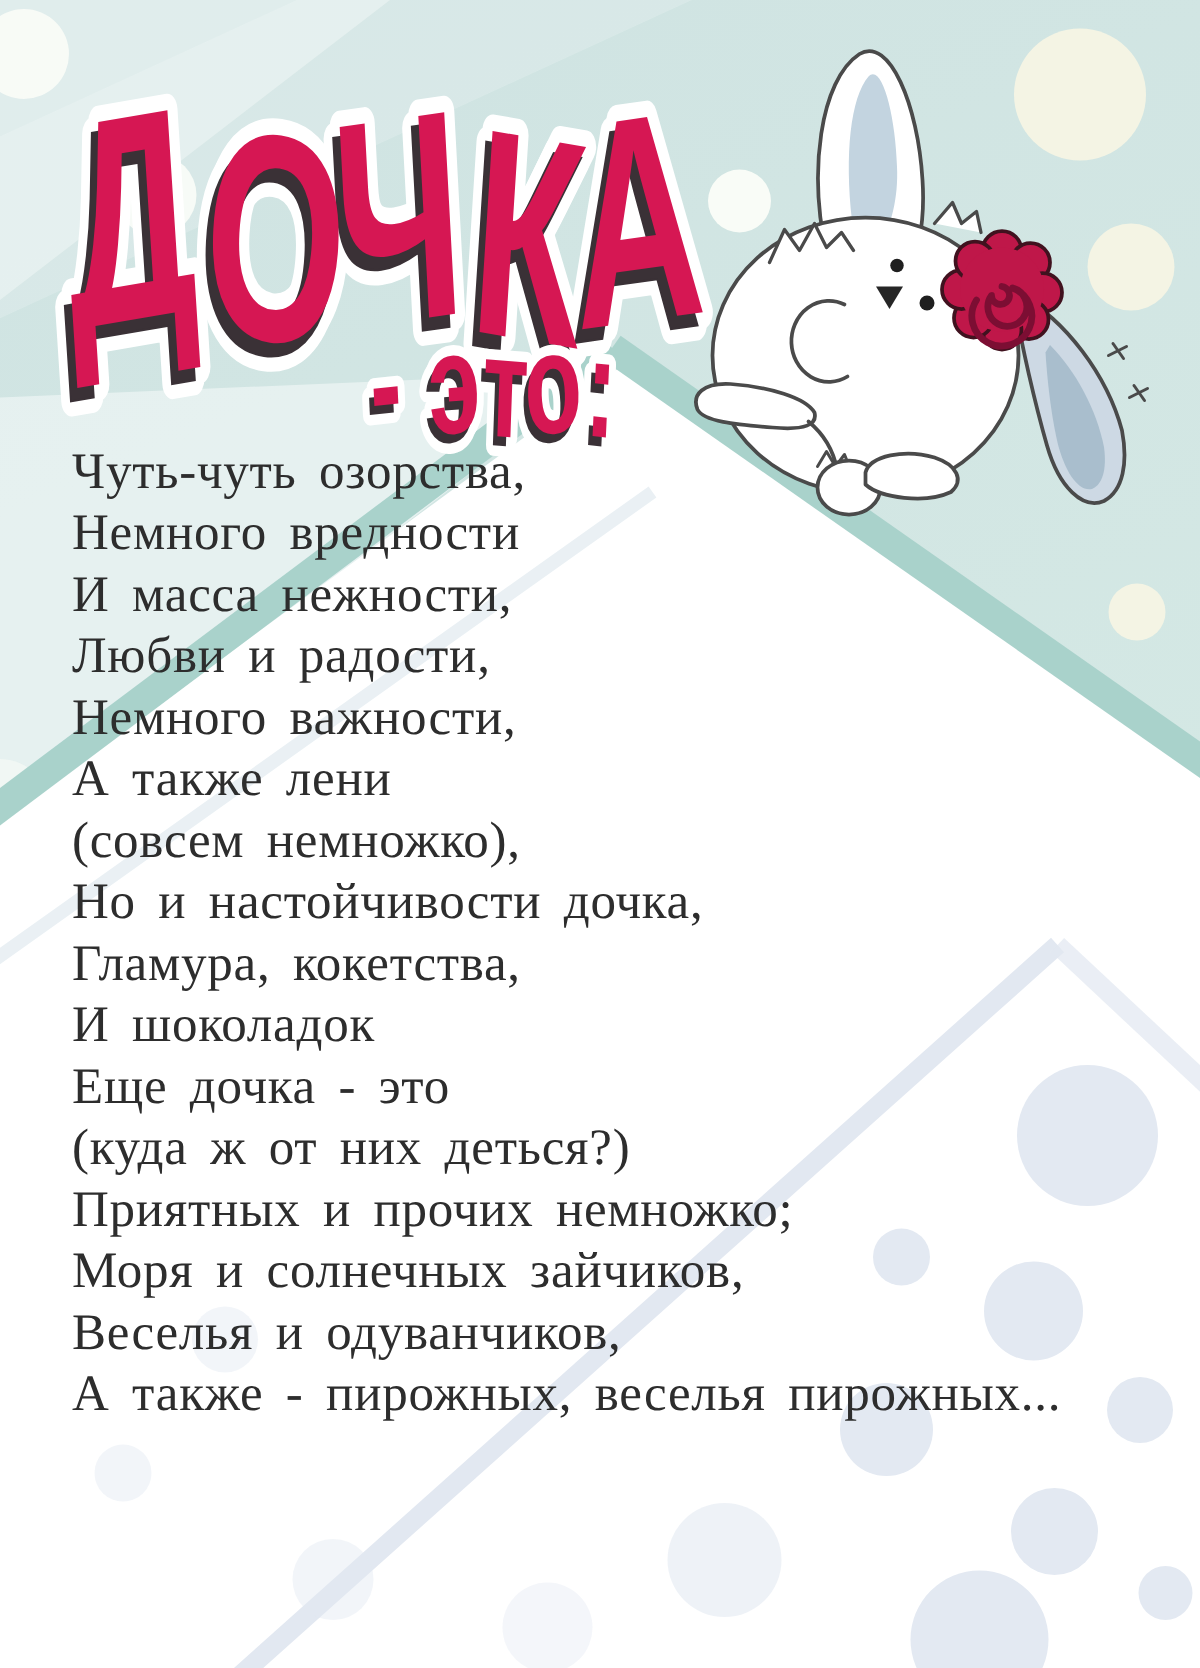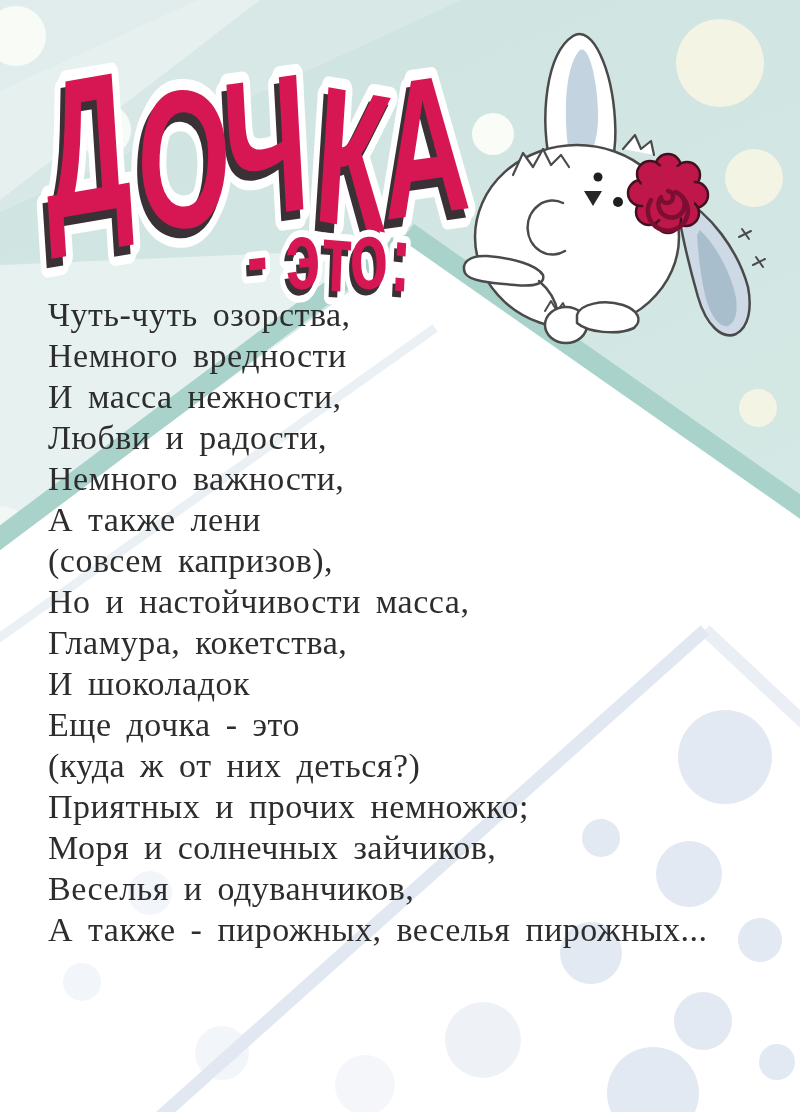--- a/index.html
+++ b/index.html
@@ -160,22 +160,22 @@
     </g>
   </svg>
 
   <div class="poem">
     <div class="poem-line">Чуть-чуть озорства,</div>
     <div class="poem-line">Немного вредности</div>
     <div class="poem-line">И масса нежности,</div>
     <div class="poem-line">Любви и радости,</div>
     <div class="poem-line">Немного важности,</div>
     <div class="poem-line">А также лени</div>
-    <div class="poem-line">(совсем капризов),</div>
-    <div class="poem-line">Но и настойчивости масса,</div>
+    <div class="poem-line">(совсем немножко),</div>
+    <div class="poem-line">Но и настойчивости дочка,</div>
     <div class="poem-line">Гламура, кокетства,</div>
     <div class="poem-line">И шоколадок</div>
     <div class="poem-line">Еще дочка - это</div>
     <div class="poem-line">(куда ж от них деться?)</div>
     <div class="poem-line">Приятных и прочих немножко;</div>
     <div class="poem-line">Моря и солнечных зайчиков,</div>
     <div class="poem-line">Веселья и одуванчиков,</div>
     <div class="poem-line">А также - пирожных, веселья пирожных...</div>
   </div>
 

